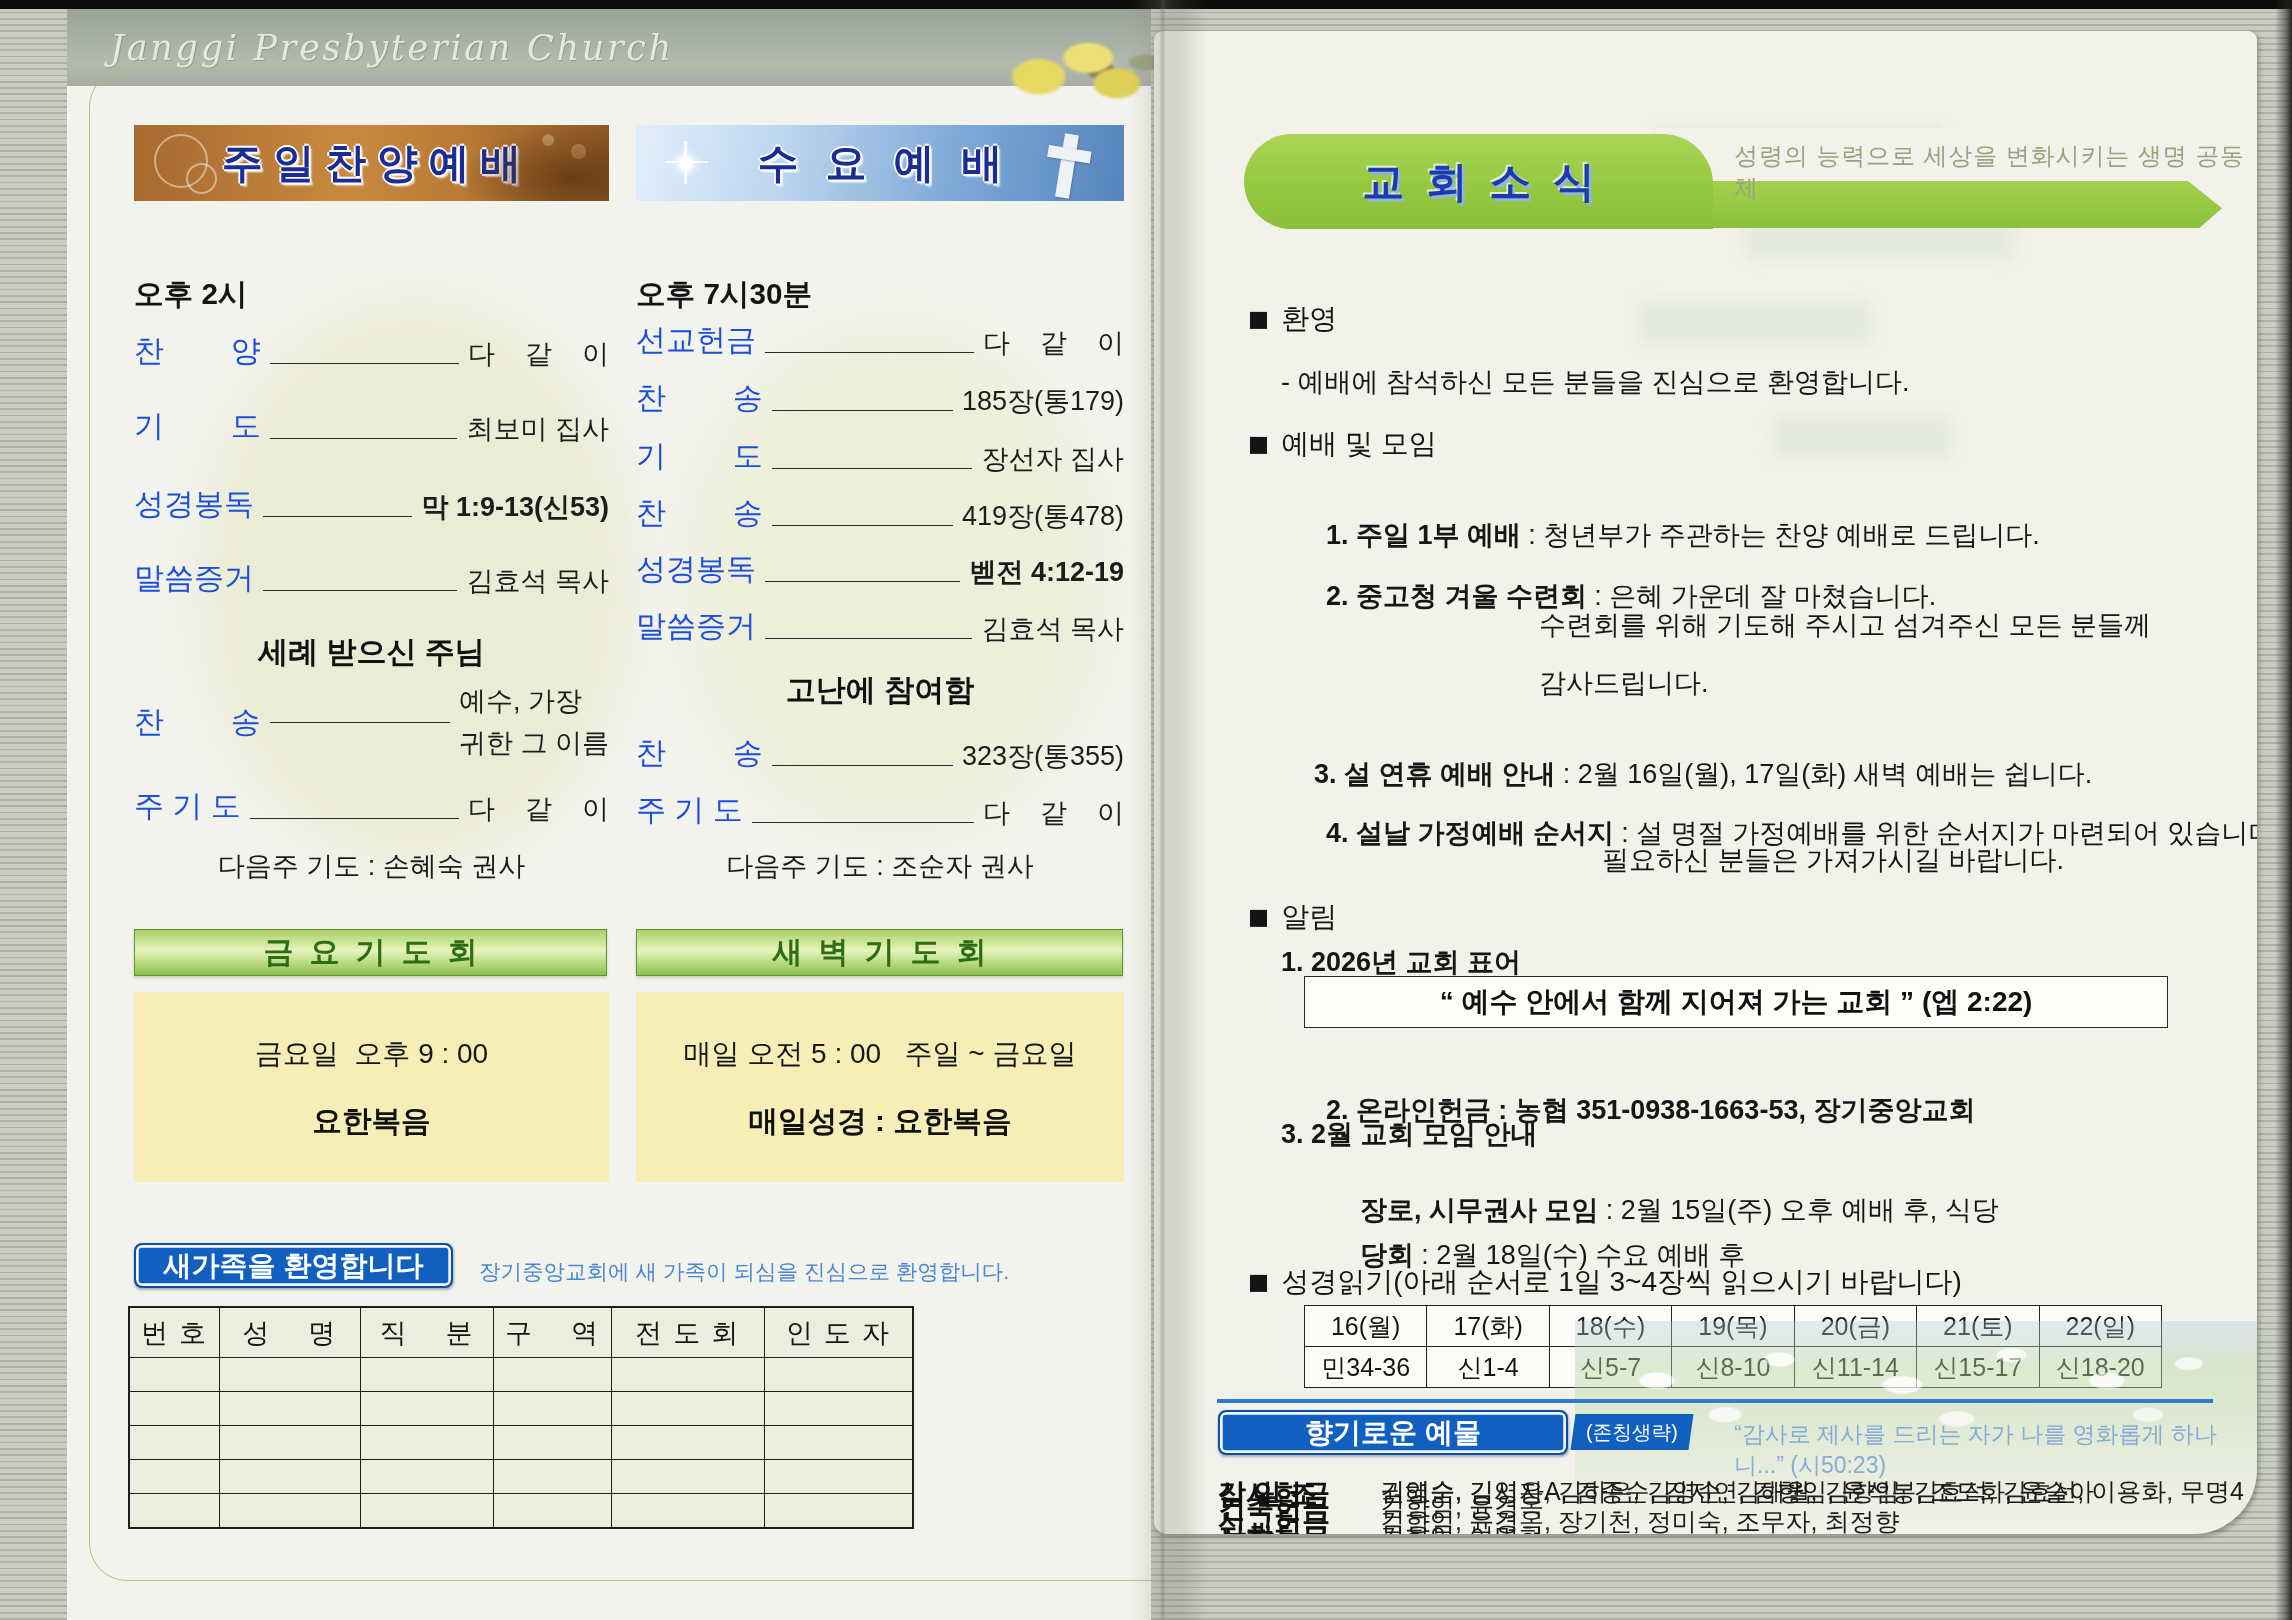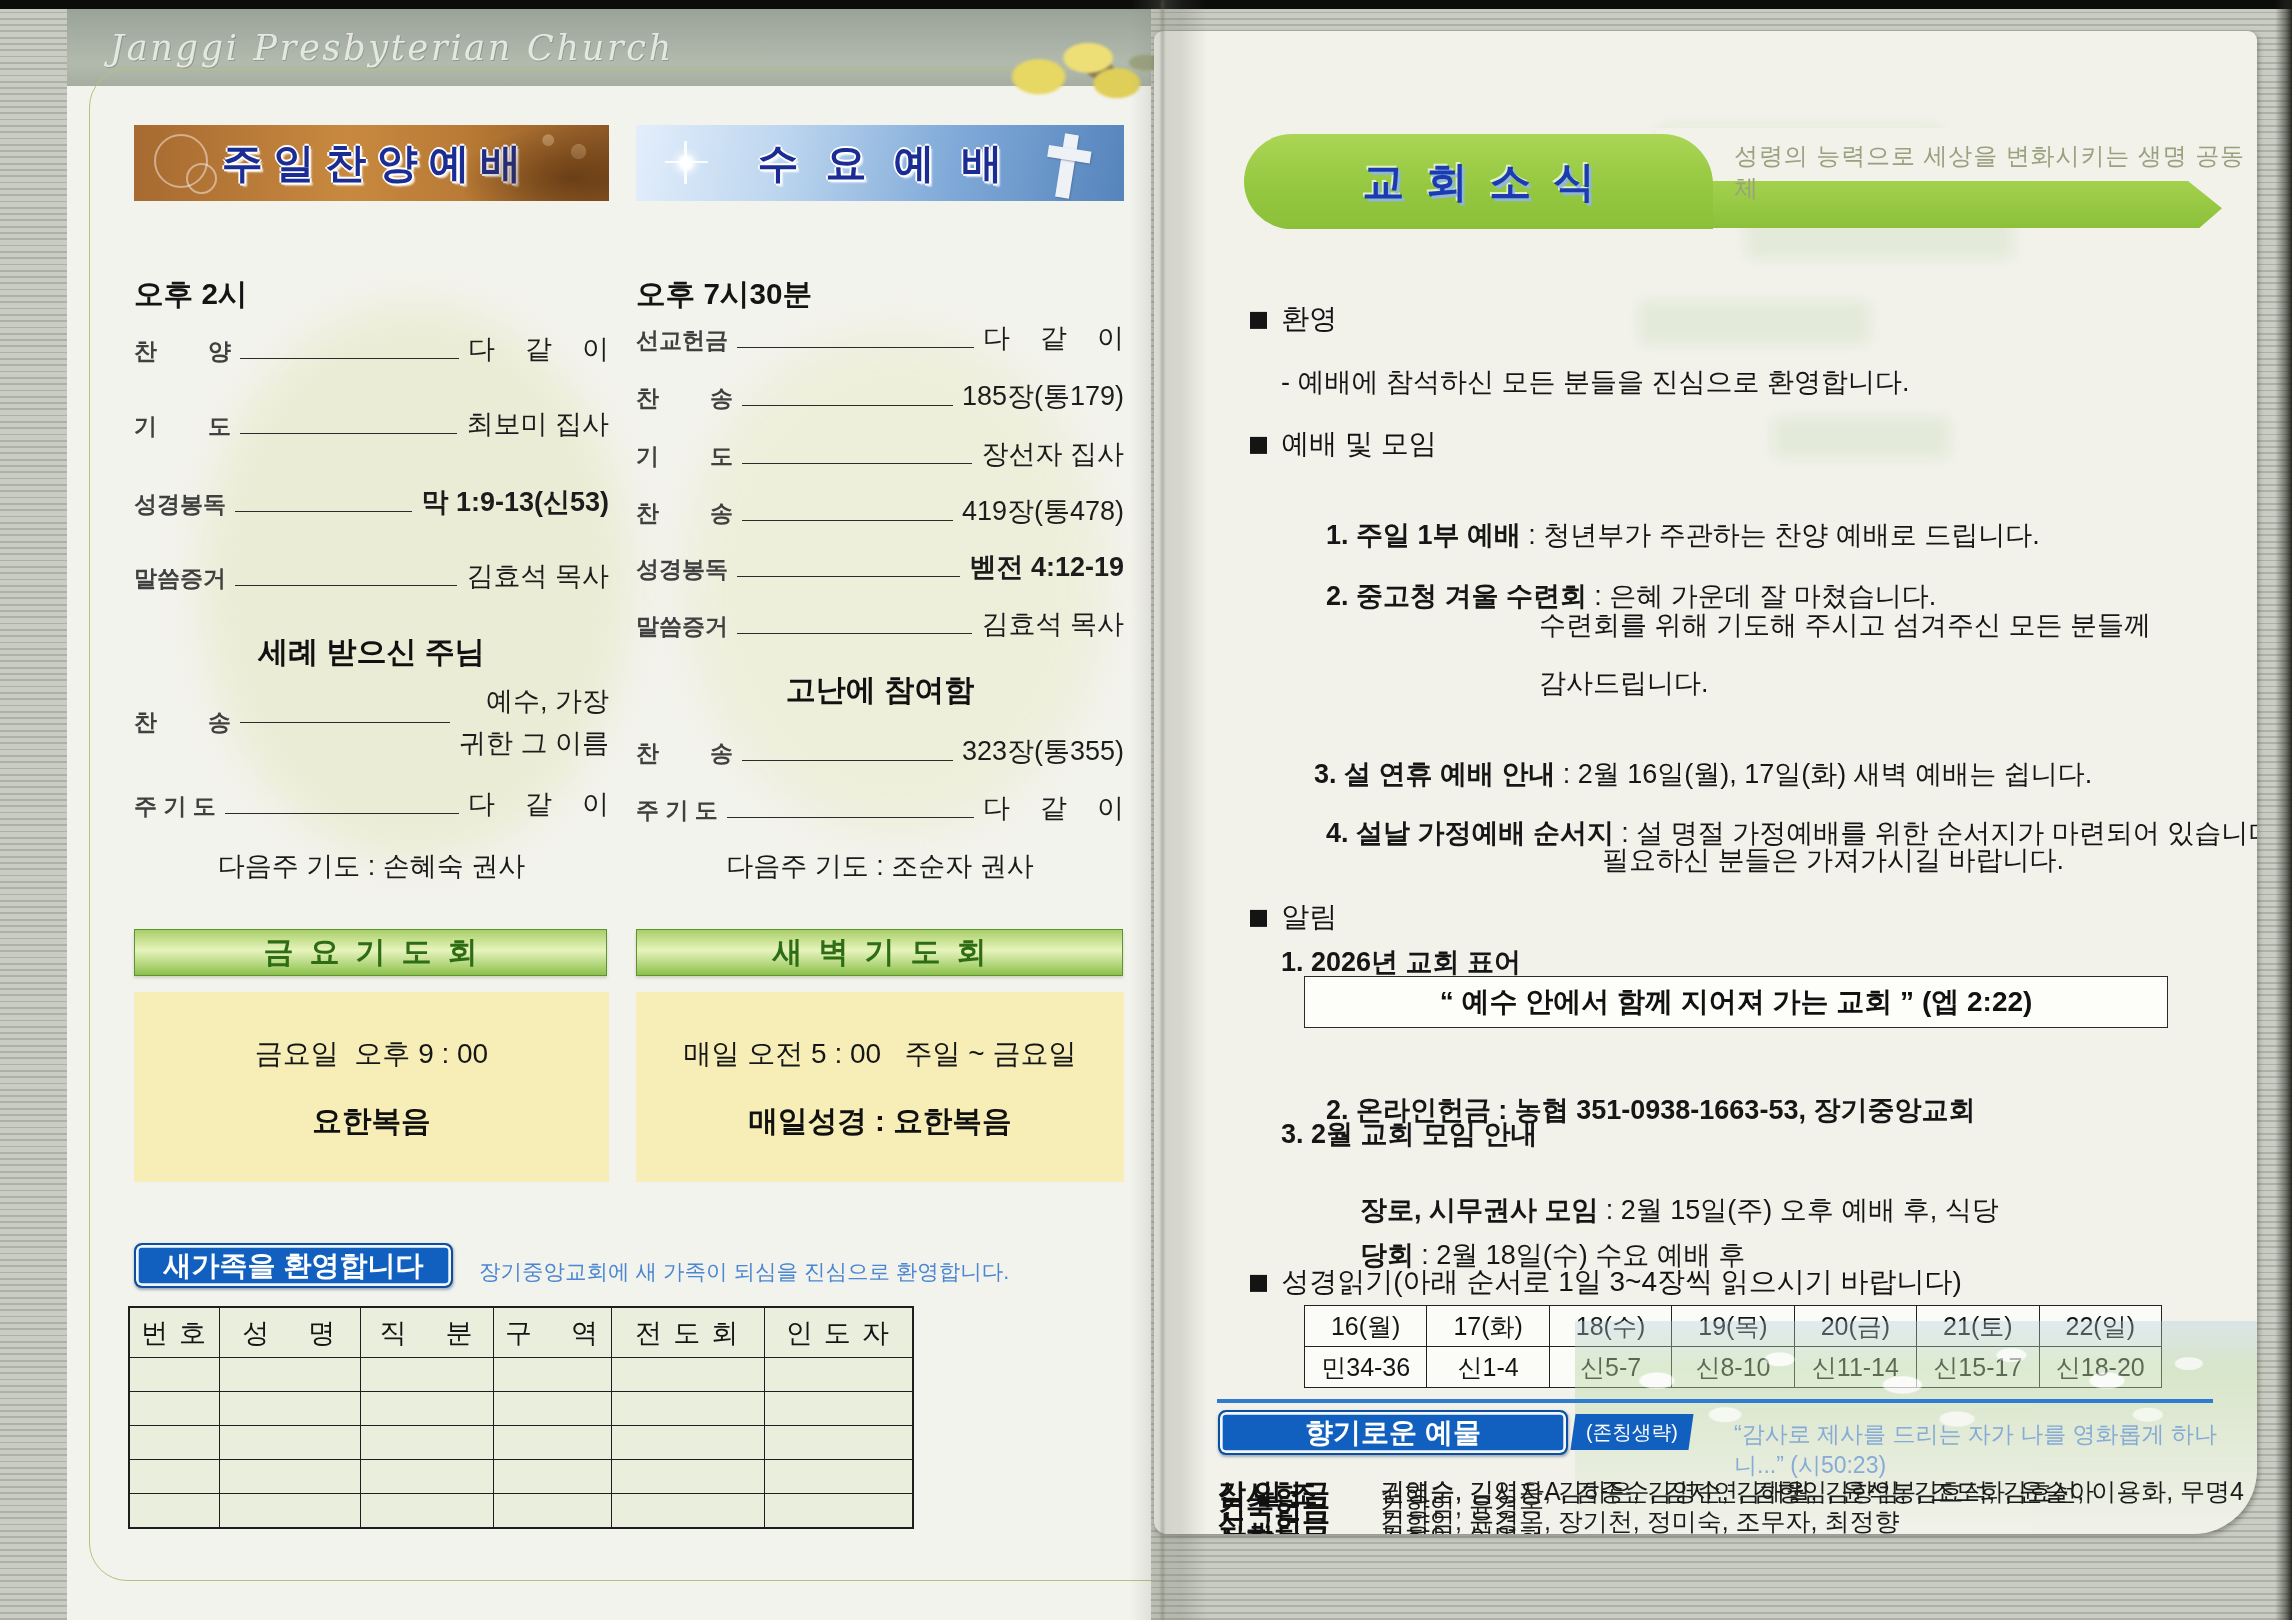--- a/index.html
+++ b/index.html
@@ -48,23 +48,23 @@
   .star::after{left:-5.4px;top:14.3px;width:43px;height:2.7px;}
   .cross{position:absolute;right:50px;top:9px;width:14.3px;height:64px;background:#eef2f7;
     transform:rotate(9deg);box-shadow:0.9px 0.9px 1.8px rgba(60,80,110,.5);}
   .cross::before{content:"";position:absolute;left:-14.3px;top:14.3px;width:43px;height:11.6px;
     background:#eef2f7;box-shadow:0.9px 0.9px 1.8px rgba(60,80,110,.5);}
 
   
   .wcol{width:475px;}
   .wtime{position:absolute;left:0;font-weight:bold;font-size:29.6px;color:#141414;}
   .wrow{position:absolute;left:0;right:0;display:flex;align-items:flex-end;}
-  .wrow .lbl{white-space:pre;font-size:23px;color:#404040;font-weight:bold;}
+  .wrow .lbl{white-space:pre;font-size:30px;color:#1d4ed8;}
   .wrow .dash{flex:1;border-bottom:1.8px solid #2b2b2b;margin:0 9px 8px 9px;}
-  .wrow .val{white-space:pre;font-size:27px;color:#1c1c1c;text-align:right;}
+  .wrow .val{white-space:pre;font-size:27px;color:#1c1c1c;}
   .wrow .val.bold{font-weight:bold;}
   .wrow.twoline{align-items:center;}
   .wrow.twoline .dash{margin-bottom:0;}
   .wrow.twoline .val{line-height:1.55;}
   .sermon{position:absolute;left:0;right:0;text-align:center;font-weight:bold;font-size:30px;color:#111;}
   .nextprayer{position:absolute;left:0;right:0;text-align:center;font-size:27px;color:#1a1a1a;}
 
   
   .green-banner{height:45px;border:1.8px solid #5e9334;display:flex;align-items:center;justify-content:center;
     background:linear-gradient(180deg,#a9cf68 0%,#e7f4bd 45%,#8cc04c 100%);box-shadow:0 2.7px 2.7px rgba(90,110,60,.25);}

